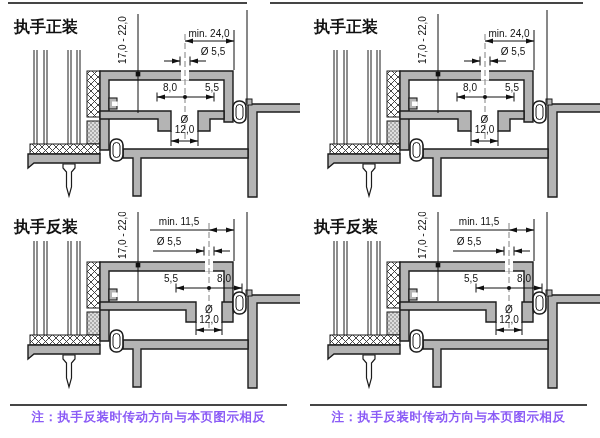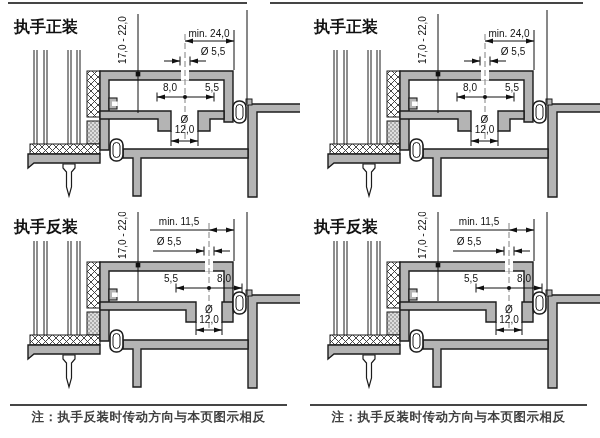--- a/index.html
+++ b/index.html
@@ -1,19 +1,19 @@
 <!DOCTYPE html>
 <html><head>
 <meta charset="utf-8">
 <style>
   html,body{margin:0;padding:0;background:#fff;}
   #page{position:relative;width:600px;height:438px;background:#ffffff;overflow:hidden;
         font-family:"Liberation Sans","DejaVu Sans",sans-serif;}
   .rule{position:absolute;height:2px;background:#454545;}
-  .note{position:absolute;text-align:center;font-weight:bold;font-size:12.5px;color:#404040;
+  .note{position:absolute;text-align:center;font-weight:bold;font-size:12.5px;color:#8b5cf6;
         letter-spacing:0.5px;white-space:nowrap;}
   svg.diag{position:absolute;display:block;}
   svg text{font-family:"Liberation Sans","DejaVu Sans",sans-serif;fill:#111;}
   .t-title{font-size:16px;font-weight:bold;}
   .t-dim{font-size:10px;}
 </style>
 </head>
 <body>
 
 <div id="page">

